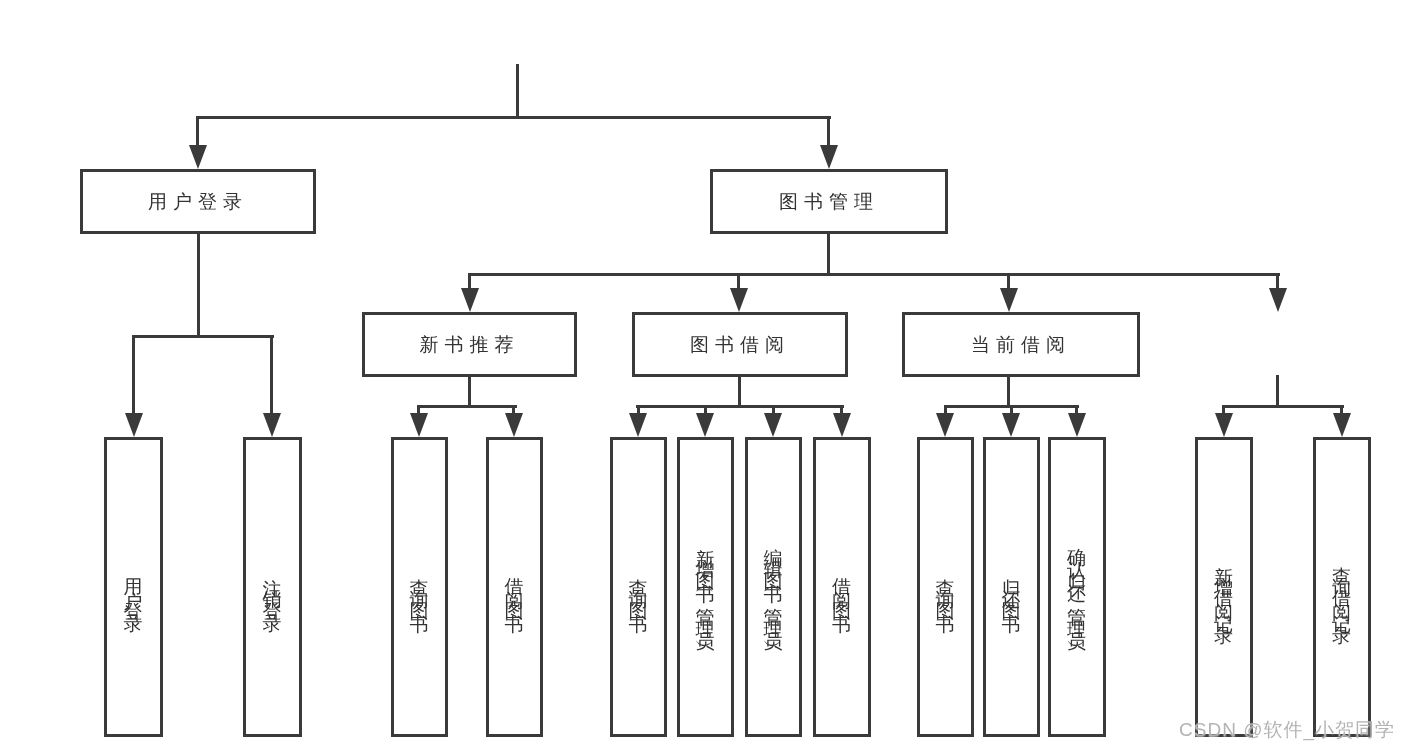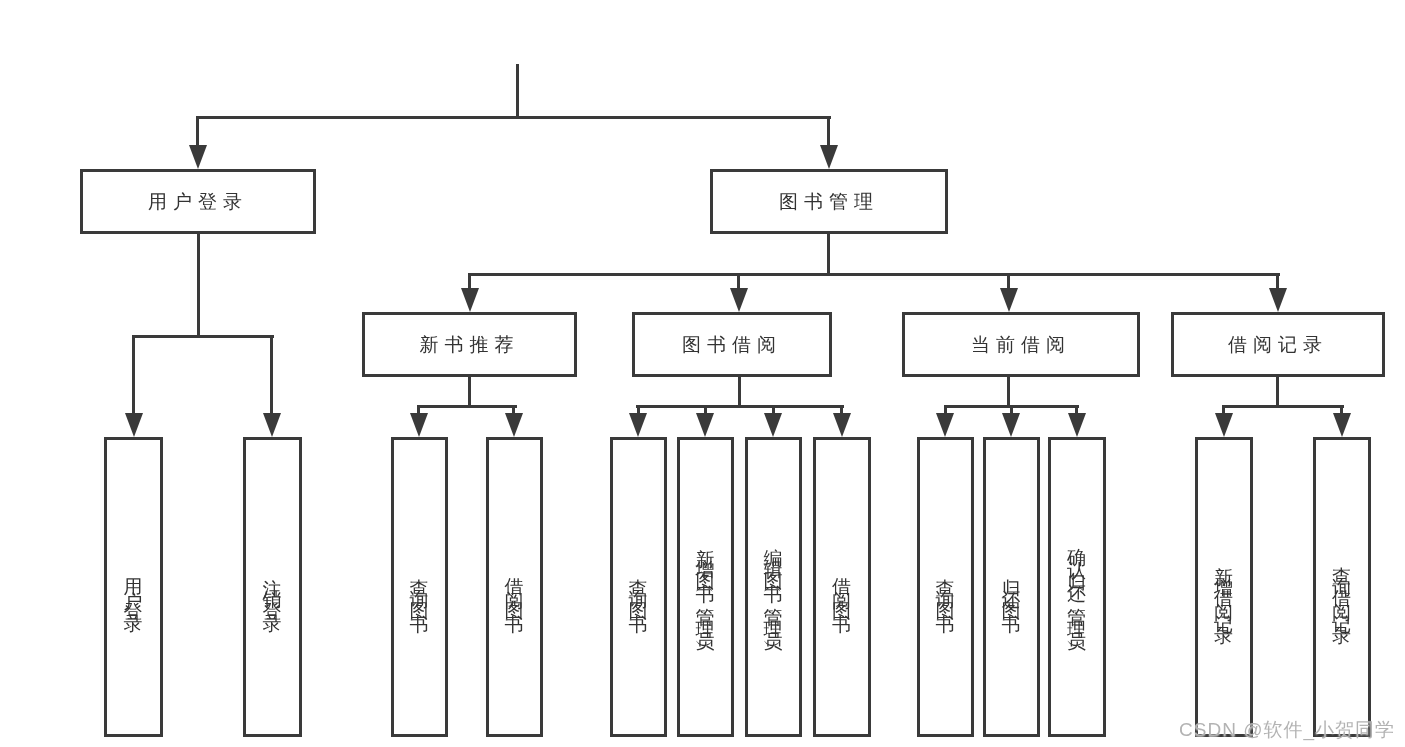--- a/index.html
+++ b/index.html
@@ -98,23 +98,22 @@
   <div class="vl" style="left:1222px;top:405px;height:12px"></div>
   <div class="vl" style="left:1340px;top:405px;height:12px"></div>
   <div class="arr" style="left:1215px;top:413px"></div>
   <div class="arr" style="left:1333px;top:413px"></div>
 
 
   <div class="node h-node" style="left:80px;top:169px;width:236px;height:65px">用户登录</div>
   <div class="node h-node" style="left:362px;top:312px;width:215px;height:65px">新书推荐</div>
 
   <div class="node h-node" style="left:710px;top:169px;width:238px;height:65px">图书管理</div>
-  <div class="node h-node" style="left:632px;top:312px;width:200px;height:65px">图书借阅</div>
+  <div class="node h-node" style="left:632px;top:312px;width:216px;height:65px">图书借阅</div>
   <div class="node h-node" style="left:902px;top:312px;width:238px;height:65px">当前借阅</div>
-  <div class="node h-node" style="left:1171px;top:312px;width:214px;height:65px">借阅记录</div>
 
   <div class="node v-node" style="left:104px;top:437px;width:59px;height:300px">用户登录</div>
   <div class="node v-node" style="left:243px;top:437px;width:59px;height:300px">注销登录</div>
 
   <div class="node v-node" style="left:391px;top:437px;width:57px;height:300px">查询图书</div>
   <div class="node v-node" style="left:486px;top:437px;width:57px;height:300px">借阅图书</div>
 
   <div class="node v-node" style="left:610px;top:437px;width:57px;height:300px">查询图书</div>
   <div class="node v-node" style="left:677px;top:437px;width:57px;height:300px">新增图书（管理员）</div>
   <div class="node v-node" style="left:745px;top:437px;width:57px;height:300px">编辑图书（管理员）</div>

